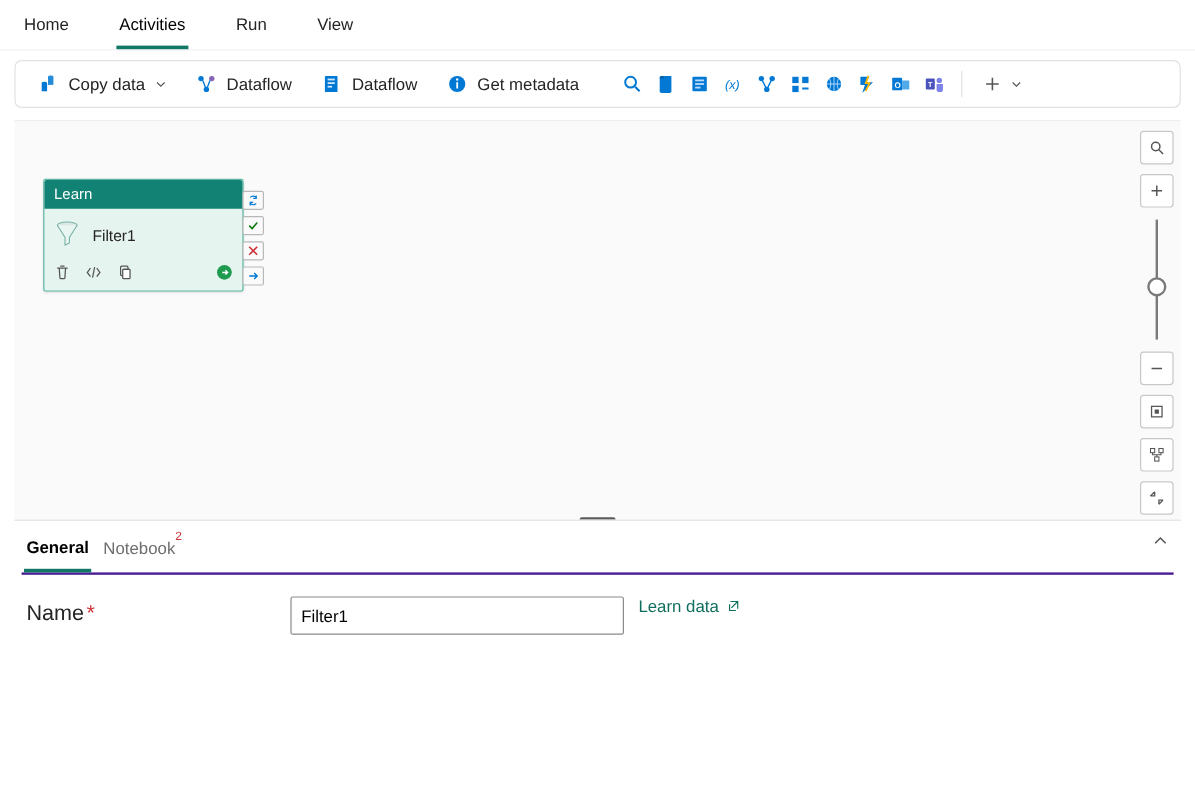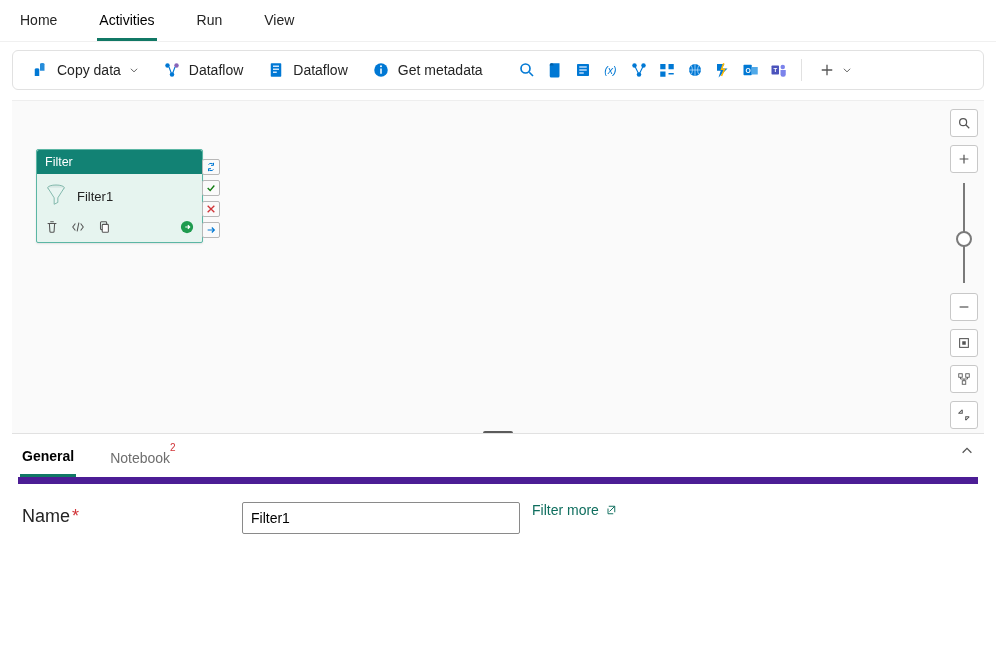--- a/index.html
+++ b/index.html
@@ -52,21 +52,21 @@
   .tool-btn{width:26px;height:26px;border:1px solid var(--ms-border-strong);border-radius:3px;background:#fff;display:flex;align-items:center;justify-content:center;cursor:pointer;}
   .tool-btn svg{width:14px;height:14px;color:#555;}
   .zoom-rail{width:2px;height:100px;background:#7a7a7a;position:relative;margin:2px 0;}
   .zoom-handle{width:12px;height:12px;border:2px solid #7a7a7a;border-radius:50%;background:#fff;position:absolute;left:-7px;top:48px;}
 
   .drag-handle{position:absolute;left:50%;transform:translateX(-50%);bottom:-2px;width:30px;height:4px;background:#5b5b5b;border-radius:2px;}
 
   
   .bottom-panel{border-top:1px solid var(--ms-border);background:#fff;margin:0 12px;padding:0 6px;position:relative;}
   .panel-collapse{position:absolute;right:10px;top:10px;cursor:pointer;color:#555;}
-  .panel-tabs{display:flex;gap:32px;padding:10px 2px 0 2px;border-bottom:7px solid #4c1d95;user-select:none;}
+  .panel-tabs{display:flex;gap:8px;padding:10px 2px 0 2px;border-bottom:2px solid #4c1d95;user-select:none;}
   .panel-tab{padding:4px 2px 10px 2px;font-size:14px;color:var(--ms-text-weak);cursor:pointer;position:relative;}
   .panel-tab.active{color:#000;font-weight:600;border-bottom:3px solid var(--ms-accent);}
   .panel-tab sup{color:#d13438;font-size:10px;top:-6px;position:relative;}
 
   .form-area{padding:18px 4px 20px 4px;}
   .form-row{display:flex;align-items:flex-start;margin-bottom:18px;}
   .form-label{width:220px;font-size:18px;color:#242424;padding-top:4px;}
   .req{color:#d13438;margin-left:2px;}
   .form-input{width:260px;border:1px solid #8a8a8a;border-radius:2px;font:inherit;padding:4px 8px;height:22px;}
   .form-textarea{width:260px;height:52px;border:1px solid #8a8a8a;border-radius:2px;font:inherit;padding:4px 8px;resize:both;}
@@ -210,21 +210,21 @@
       </svg>
     <svg class="chev" viewBox="0 0 16 16">
         <path d="M3 6l5 5 5-5" stroke="#555" stroke-width="1.5" fill="none"></path>
       </svg>
   </div>
 </div>
 
 <div class="canvas-wrap">
 
   <div class="node">
-    <div class="node-header">Filter</div>
+    <div class="node-header">Learn</div>
     <div class="node-body">
       <svg width="22" height="24" viewBox="0 0 24 26">
         <ellipse cx="12" cy="4" rx="9" ry="3" fill="#d9e8e4" stroke="#7ab3a6"></ellipse>
         <path d="M3 4l7 11v7l4-2v-5l7-11" fill="#e8f5f1" stroke="#7ab3a6"></path>
       </svg>
       <span class="node-body-label">Filter1</span>
     </div>
     <div class="node-footer">
       <svg class="mini-icon" viewBox="0 0 16 16">
           <path d="M3 4h10M5 4l.6 9a1 1 0 001 .9h2.8a1 1 0 001-.9L11 4M6 2h4" stroke="#555" stroke-width="1.2" fill="none"></path>
@@ -322,20 +322,20 @@
   <div class="panel-tabs">
     <div class="panel-tab active">General</div>
     <div class="panel-tab"><span>Notebook</span><sup>2</sup></div>
   </div>
 
   <div class="form-area">
     <div class="form-row">
       <div class="form-label"><span>Name</span><span class="req">*</span></div>
       <input class="form-input" type="text" value="Filter1" style="">
       <a class="learn-more">
-        <span>Filter more</span>
+        <span>Learn data</span>
         <svg viewBox="0 0 16 16">
             <path d="M5 3h8v8M13 3L6 10M4 6v7h7" stroke="currentColor" stroke-width="1.3" fill="none"></path>
           </svg>
       </a>
     </div>
   </div>
 </div>
 
 </body></html>

